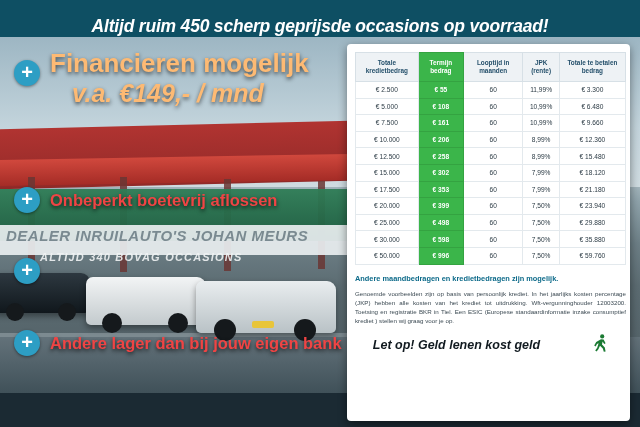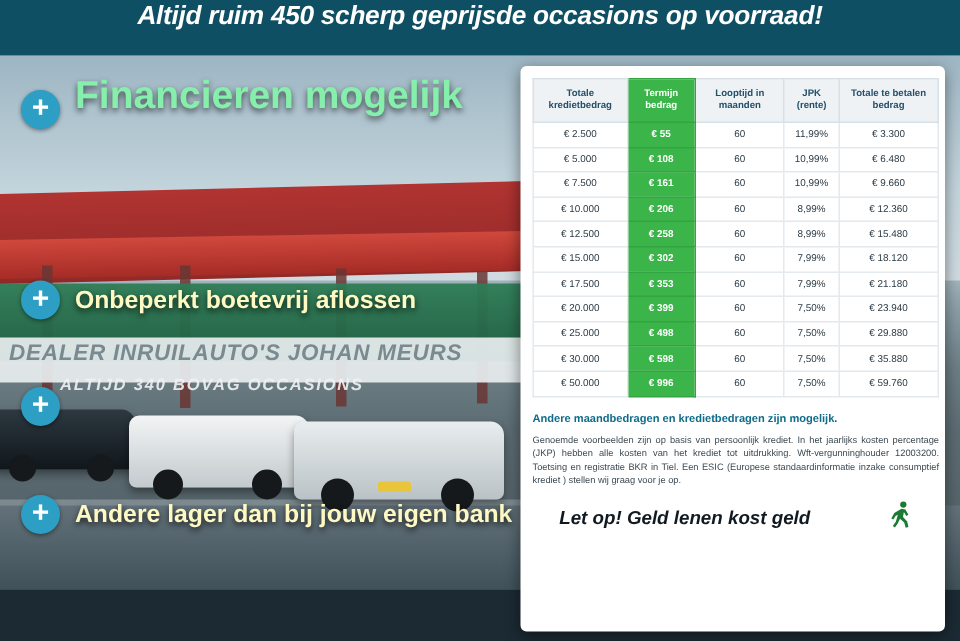--- a/index.html
+++ b/index.html
@@ -9,21 +9,21 @@
     font-family: "Liberation Sans", sans-serif;
     background: #1b2a33;
     overflow: hidden;
     position: relative;
   }
 
   
   .banner {
     position: absolute; left: 0; top: 0; width: 640px; height: 37px;
     background: #0e4f63;
-    display: flex; align-items: flex-start; justify-content: center;
+    display: flex; align-items: flex-end; justify-content: center;
   }
   .banner-text {
     color: #ffffff;
     font-size: 17.5px;
     font-weight: bold;
     font-style: italic;
     letter-spacing: -0.2px;
     white-space: nowrap;
   }
 
@@ -100,36 +100,36 @@
   .headline-row { display: flex; align-items: flex-start; margin-bottom: 8px; }
   .bullet {
     flex: 0 0 auto;
     width: 26px; height: 26px; border-radius: 50%;
     background: #2d9ec4;
     color: #fff; font-size: 20px; font-weight: bold; line-height: 24px;
     text-align: center;
     margin-top: 12px; margin-right: 10px;
     box-shadow: 0 1px 3px rgba(0,0,0,.45);
   }
-  .headline-text { color: #86efac; }
+  .headline-text { color: #fdba74; }
   .headline-1 {
     font-size: 26px; font-weight: bold; line-height: 30px;
     text-shadow: 0 2px 4px rgba(0,0,0,.65);
     white-space: nowrap;
   }
   .headline-2 {
     font-size: 25px; font-weight: bold; font-style: italic; line-height: 30px;
     text-shadow: 0 2px 4px rgba(0,0,0,.65);
     margin-left: 22px;
     white-space: nowrap;
   }
   .feat-row { display: flex; align-items: center; }
   .feat-row .bullet { margin-top: 0; }
   .feat-label {
-    color: #fef9c3; font-size: 16.5px; font-weight: bold;
+    color: #ef4444; font-size: 16.5px; font-weight: bold;
     text-shadow: 0 2px 4px rgba(0,0,0,.75);
     white-space: nowrap;
   }
   #feat-2 { position: absolute; left: 14px; top: 187px; }
   #feat-3 { position: absolute; left: 14px; top: 258px; }
   #feat-4 { position: absolute; left: 14px; top: 330px; }
 
   
   .card {
     position: absolute; left: 347px; top: 44px; width: 283px; height: 377px;
@@ -220,20 +220,21 @@
     <div class="wheel" style="left:98px; top:38px; width:22px; height:22px;"></div>
     <div class="plate" style="left:56px; top:40px;"></div>
   </div>
 </div>
 
 <div class="features">
   <div class="headline-row">
     <div class="bullet">+</div>
     <div class="headline-text">
       <div class="headline-1">Financieren mogelijk</div>
+      <div class="headline-2">v.a. €149,- / mnd</div>
     </div>
   </div>
 </div>
 
 <div class="feat-row" id="feat-2">
   <div class="bullet">+</div>
   <div class="feat-label">Onbeperkt boetevrij aflossen</div>
 </div>
 <div class="feat-row" id="feat-3">
   <div class="bullet">+</div>

